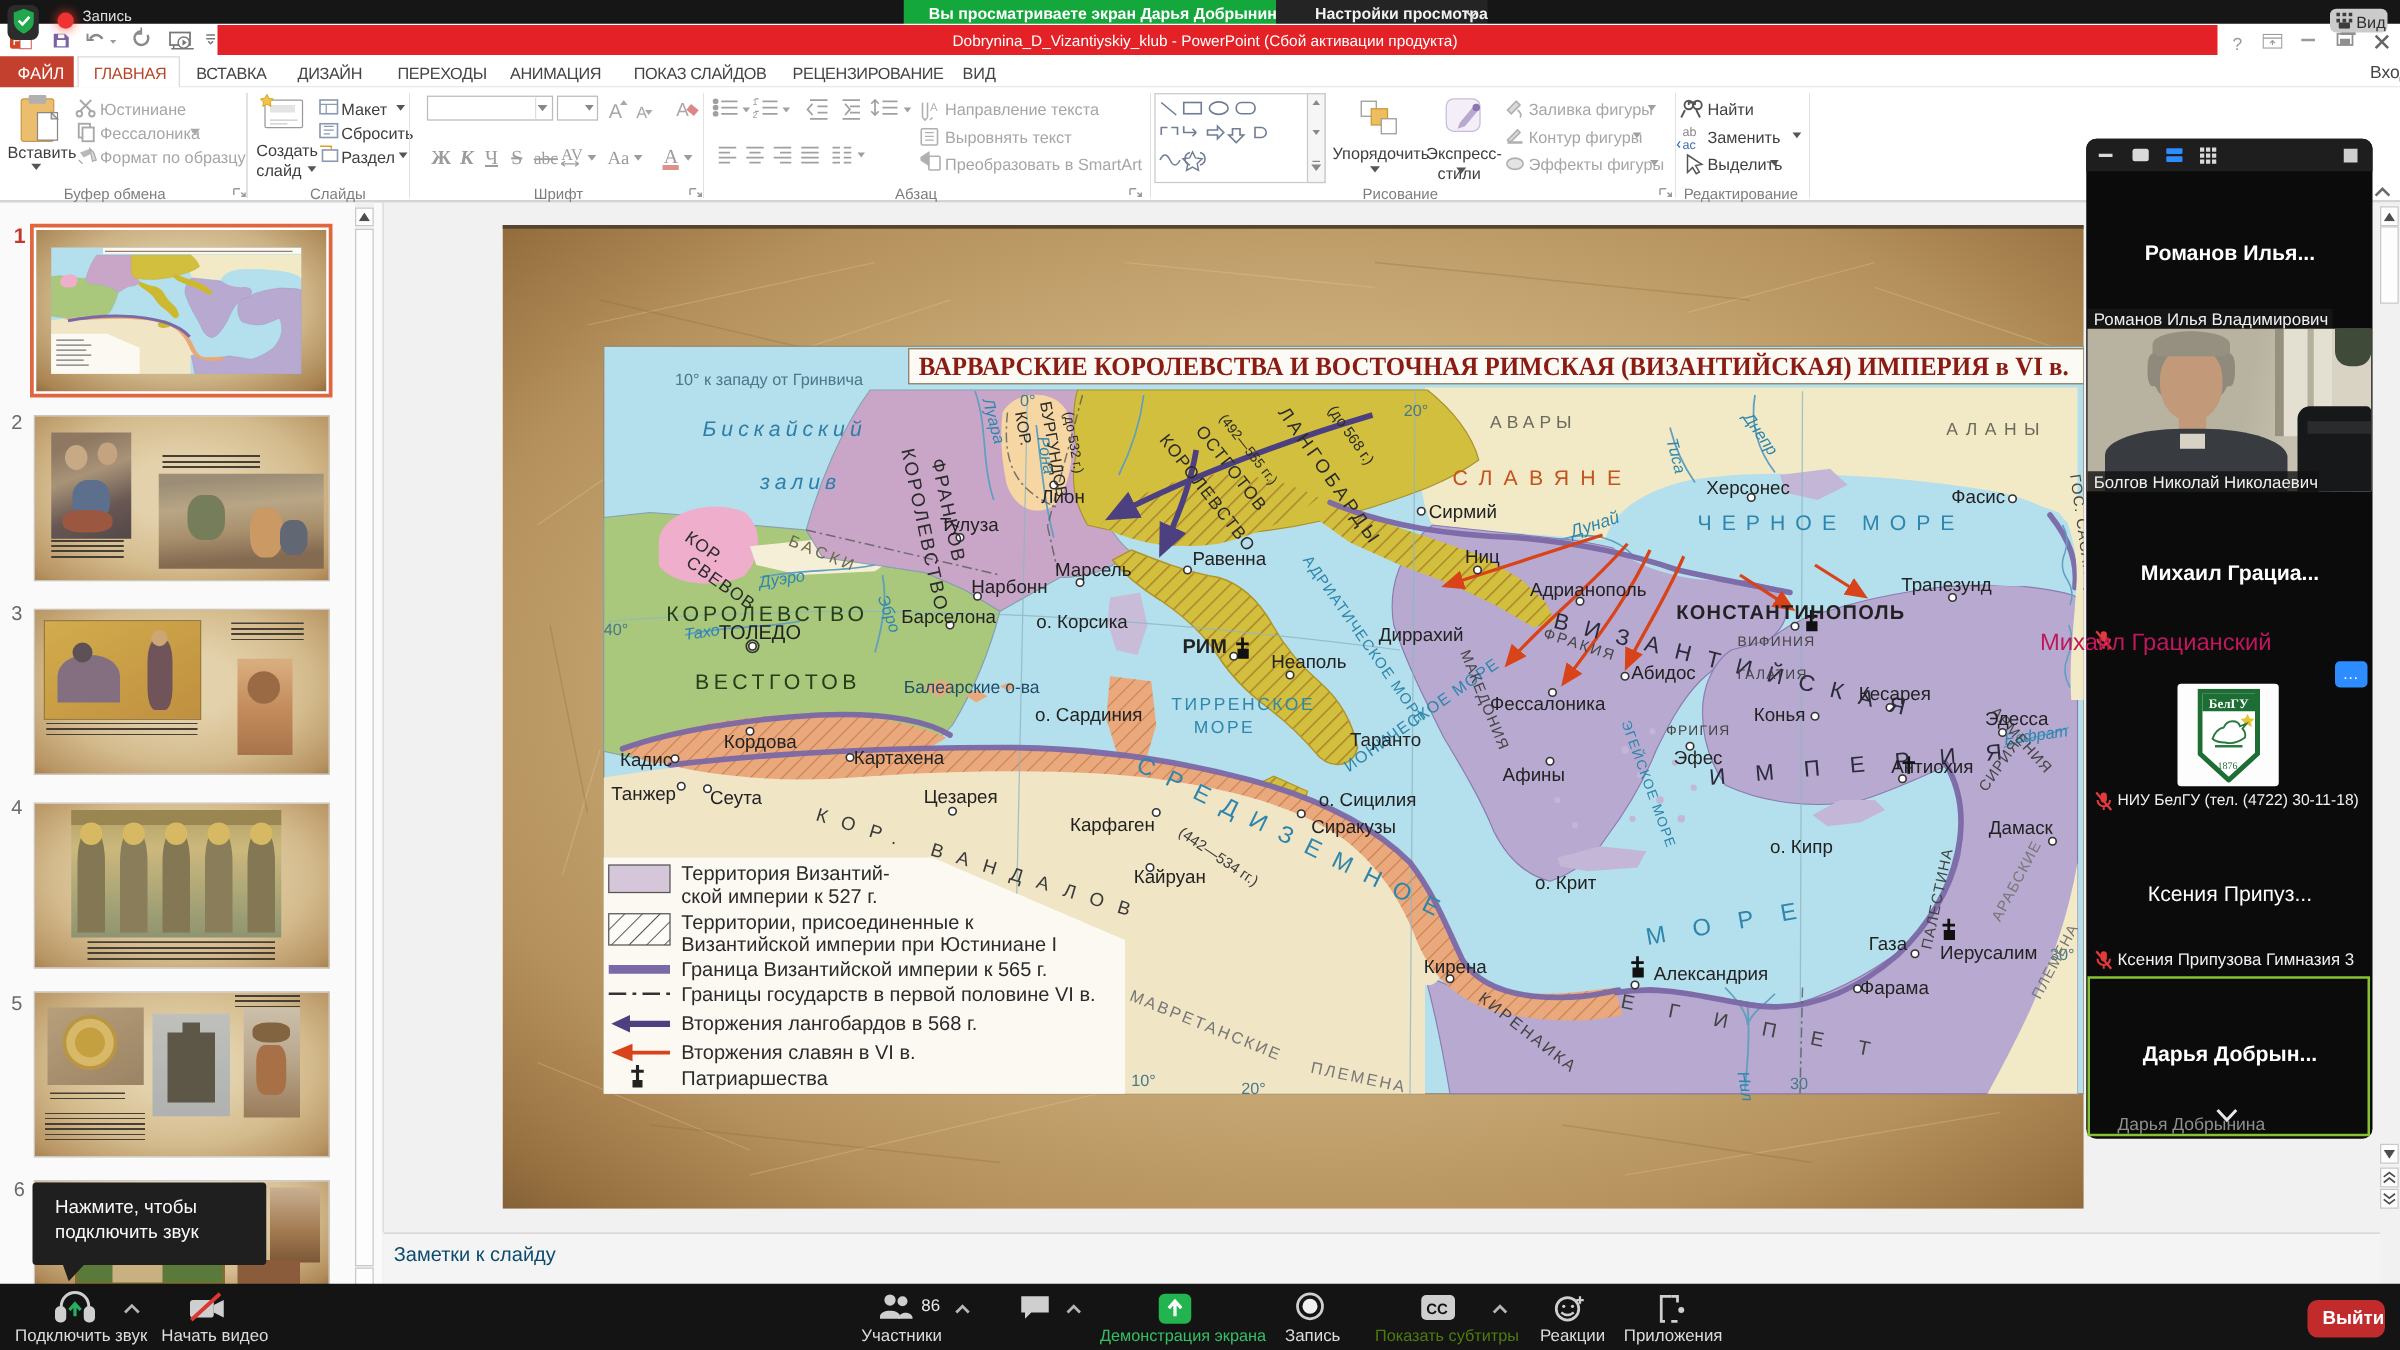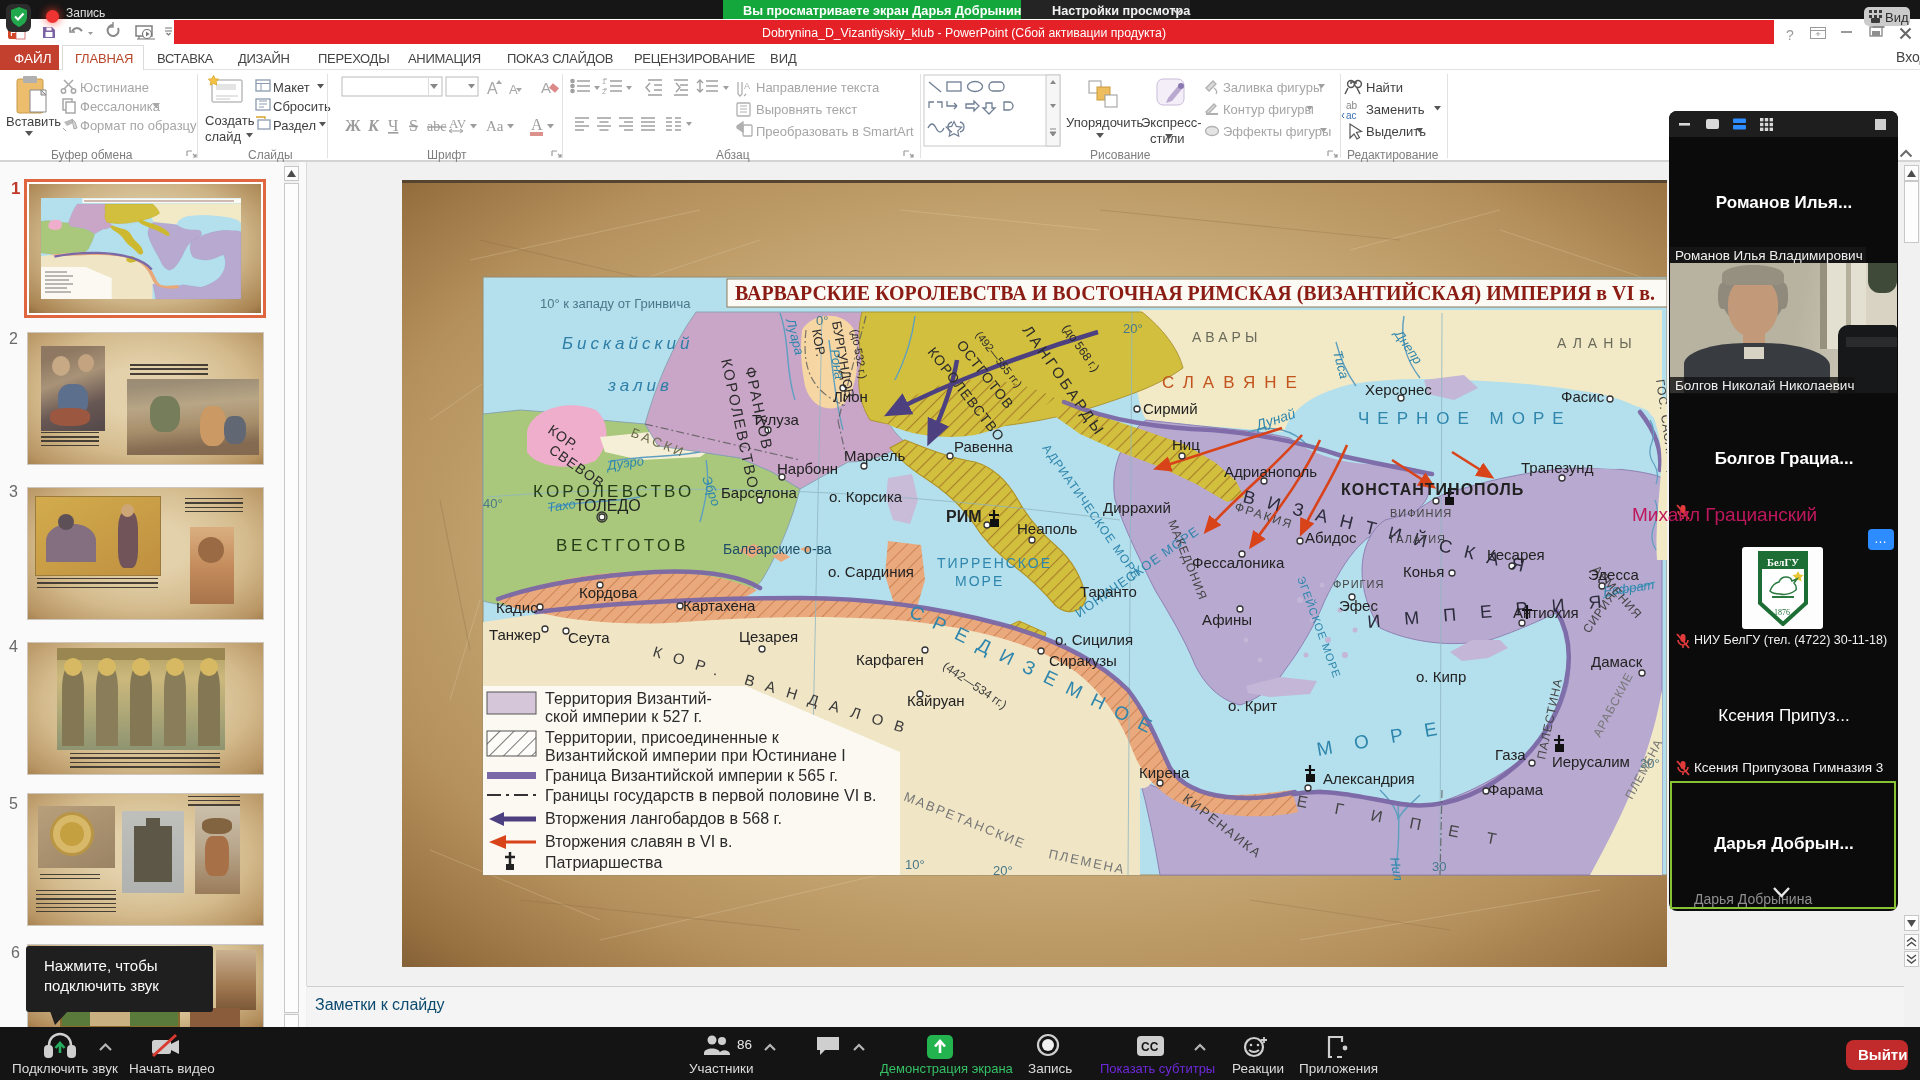--- a/index.html
+++ b/index.html
@@ -858,21 +858,21 @@
  <circle cx="1345" cy="21" r="2.4" fill="#cfcfcf" stroke="none"></circle>
 </g>
 <text x="737" y="22" font-size="13.5" fill="#e8e8e8" font-family="Liberation Sans">86</text>
 </svg>
 <div class="abs" style="left:12px;top:1061px;font-size:13.5px;color:#dcdcdc">Подключить звук</div>
 <div class="abs" style="left:129px;top:1061px;font-size:13.5px;color:#dcdcdc">Начать видео</div>
 <div class="abs" style="left:689px;top:1061px;font-size:13.5px;color:#dcdcdc">Участники</div>
 <div class="abs" style="left:815px;top:1092px;font-size:10px;color:#15803d">Чат</div>
 <div class="abs" style="left:880px;top:1061px;font-size:13px;color:#35c065">Демонстрация экрана</div>
 <div class="abs" style="left:1028px;top:1061px;font-size:13.5px;color:#dcdcdc">Запись</div>
-<div class="abs" style="left:1100px;top:1061px;font-size:13px;color:#6d28d9">Показать субтитры</div>
+<div class="abs" style="left:1100px;top:1061px;font-size:13px;color:#4d7c0f">Показать субтитры</div>
 <div class="abs" style="left:1232px;top:1061px;font-size:13.5px;color:#dcdcdc">Реакции</div>
 <div class="abs" style="left:1299px;top:1061px;font-size:13.5px;color:#dcdcdc">Приложения</div>
 <div class="abs" style="left:1846px;top:1040px;width:62px;height:30px;background:#c22b2b;border-radius:8px"></div>
 <div class="abs" style="left:1858px;top:1046px;font-size:15px;font-weight:bold;color:#fff">Выйти</div>
 </div>
 
 <div class="abs" style="left:26px;top:946px;width:187px;height:66px;background:#1f1f1f;border-radius:3px"></div>
 <div class="abs" style="left:44px;top:956px;font-size:15px;color:#fbfbfb;line-height:20px">Нажмите, чтобы<br>подключить звук</div>
 <svg class="abs" style="left:50px;top:1011px" width="18" height="14" viewBox="0 0 18 14">
       <path d="M0 0 H18 L5 14 Z" fill="#1f1f1f"></path>
@@ -918,21 +918,21 @@
  <div class="abs" style="left:52px;top:2px;width:62px;height:20px;background:#95907f;border-radius:50% 50% 0 0"></div>
  <div class="abs" style="left:48px;top:20px;width:10px;height:26px;background:#8f8a7c;border-radius:40%"></div>
  <div class="abs" style="left:108px;top:20px;width:10px;height:26px;background:#8f8a7c;border-radius:40%"></div>
  <div class="abs" style="left:73px;top:68px;width:22px;height:18px;background:#c29a7a"></div>
  <div class="abs" style="left:14px;top:80px;width:146px;height:50px;background:#383c41;border-radius:42% 46% 0 0"></div>
  <div class="abs" style="left:74px;top:84px;width:20px;height:12px;background:#d8d2c5"></div>
 </div>
 <div class="abs" style="left:1670px;top:377px;width:185px;height:17px;background:rgba(18,18,18,.8)"></div>
 <div class="abs" style="left:1675px;top:378px;font-size:13.5px;color:#f0f0f0">Болгов Николай Николаевич</div>
 
-<div class="abs" style="left:1694px;top:449px;width:180px;height:20px;font-size:17px;font-weight:bold;color:#fff;text-align:center">Болгов  Грациа...</div>
+<div class="abs" style="left:1694px;top:449px;width:180px;height:20px;font-size:17px;font-weight:bold;color:#fff;text-align:center">Михаил  Грациа...</div>
 <svg class="abs" style="left:1676px;top:504px" width="14" height="16" viewBox="0 0 14 16">
         <rect x="4.5" y="1" width="5" height="8" rx="2.5" fill="#e23b3b"></rect>
         <path d="M2 7 a5 5 0 0 0 10 0 M7 12 v3" stroke="#e23b3b" stroke-width="1.6" fill="none"></path>
         <path d="M1 1 L13 15" stroke="#e23b3b" stroke-width="1.8"></path>
       </svg>
 <div class="abs" style="left:1632px;top:504px;font-size:19px;color:#be185d">Михаил Грацианский</div>
 
 <div class="abs" style="left:1742px;top:547px;width:81px;height:82px;background:#fdfdfd;border-radius:3px"></div>
 <svg class="abs" style="left:1758px;top:551px" width="50" height="75" viewBox="0 0 50 75">
  <path d="M2 2 H48 V52 L25 73 L2 52 Z" fill="#fff" stroke="#1d6e34" stroke-width="4"></path>

